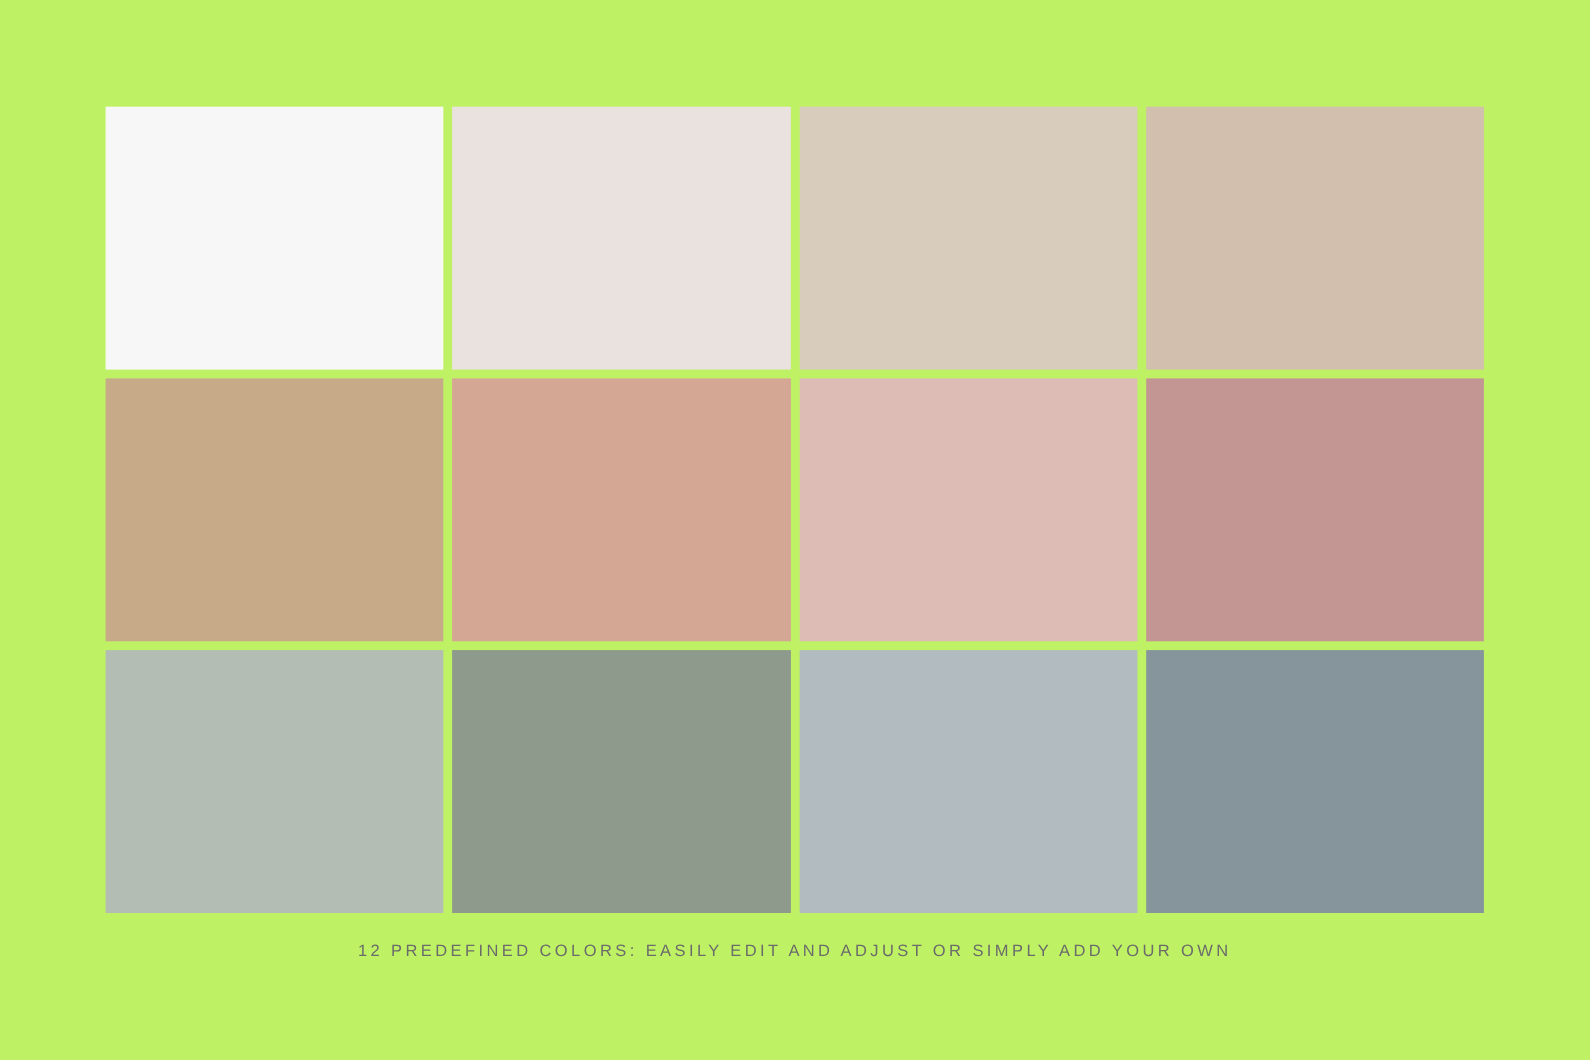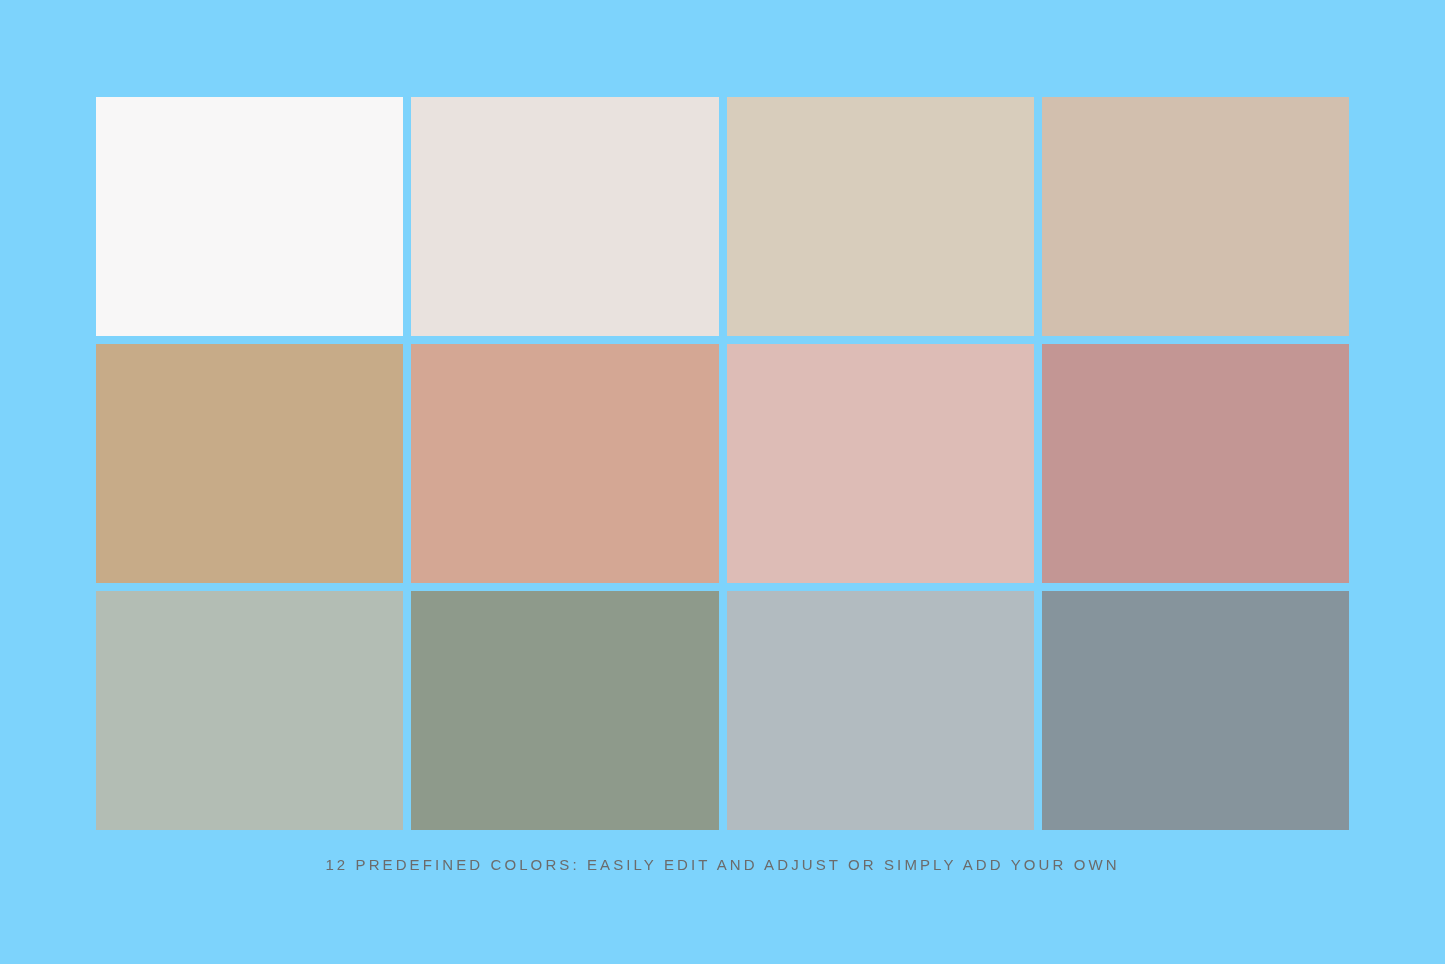--- a/index.html
+++ b/index.html
@@ -52,21 +52,21 @@
     font-size: 15px;
     font-weight: 400;
     letter-spacing: 3.1px;
     text-transform: uppercase;
     white-space: nowrap;
   }
 </style>
 </head>
 <body>
 
-<div id="palette-page" style="background-color: #7dd3fc;">
+<div id="palette-page" style="background-color: #bef264;">
 
   <div id="swatch-grid">
     <div class="swatch" style="background-color: rgb(248, 247, 247);"></div>
     <div class="swatch" style="background-color: rgb(233, 226, 222);"></div>
     <div class="swatch" style="background-color: rgb(216, 205, 188);"></div>
     <div class="swatch" style="background-color: rgb(210, 191, 174);"></div>
     <div class="swatch" style="background-color: rgb(199, 171, 136);"></div>
     <div class="swatch" style="background-color: rgb(212, 167, 148);"></div>
     <div class="swatch" style="background-color: rgb(221, 188, 182);"></div>
     <div class="swatch" style="background-color: rgb(195, 150, 148);"></div>

